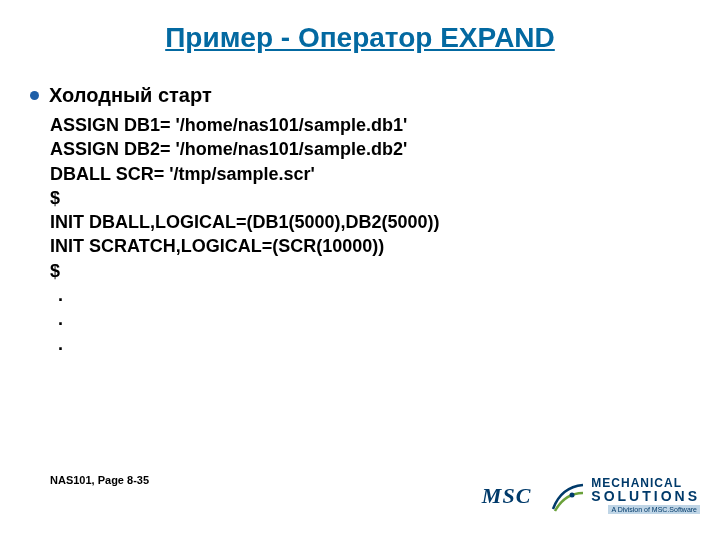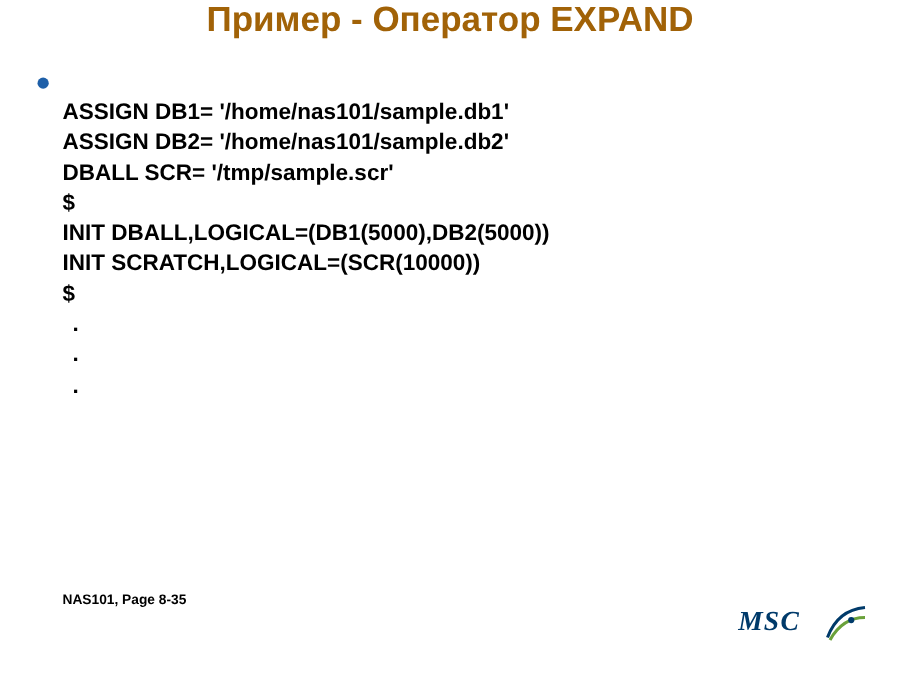--- a/index.html
+++ b/index.html
@@ -12,24 +12,26 @@
     position: relative;
     overflow: hidden;
   }
   .slide {
     width: 720px;
     height: 540px;
     position: relative;
     box-sizing: border-box;
   }
   .title {
-    color: #a16207;
+    color: #0369a1;
     font-size: 28px;
     font-weight: bold;
     text-align: center;
+    padding-top: 22px;
+    text-decoration: underline;
   }
   .content {
     padding: 30px 30px 0 30px;
   }
   .bullet-line {
     display: flex;
     align-items: center;
     margin-bottom: 6px;
   }
   .bullet {
@@ -123,20 +125,21 @@
 </head>
 <body>
 
 <div class="slide">
 
   <div class="title">Пример - Оператор EXPAND</div>
 
   <div class="content">
     <div class="bullet-line">
       <div class="bullet"></div>
+      <div class="bullet-text">Холодный старт</div>
     </div>
 
     <div class="code-block"><span>ASSIGN DB1= '/home/nas101/sample.db1'</span>
 <span>ASSIGN DB2= '/home/nas101/sample.db2'</span>
 <span>DBALL SCR= '/tmp/sample.scr'</span>
 <span>$</span>
 <span>INIT DBALL,LOGICAL=(DB1(5000),DB2(5000))</span>
 <span>INIT SCRATCH,LOGICAL=(SCR(10000))</span>
 <span>$</span></div>
     <div class="dots">
@@ -150,15 +153,20 @@
 
   <div class="logo">
     <div class="logo-msc">MSC</div>
     <div class="swoosh">
       <svg viewBox="0 0 34 34">
         <path d="M2 30 Q10 8 32 6" stroke="#003a6a" stroke-width="2.5" fill="none"></path>
         <path d="M4 32 Q14 14 32 14" stroke="#6aa13a" stroke-width="2.5" fill="none"></path>
         <circle cx="21" cy="16" r="2.5" fill="#003a6a"></circle>
       </svg>
     </div>
+    <div class="logo-right">
+      <div class="mech">MECHANICAL</div>
+      <div class="sol">SOLUTIONS</div>
+      <div class="div">A Division of MSC.Software</div>
+    </div>
   </div>
 
 </div>
 
 </body></html>

